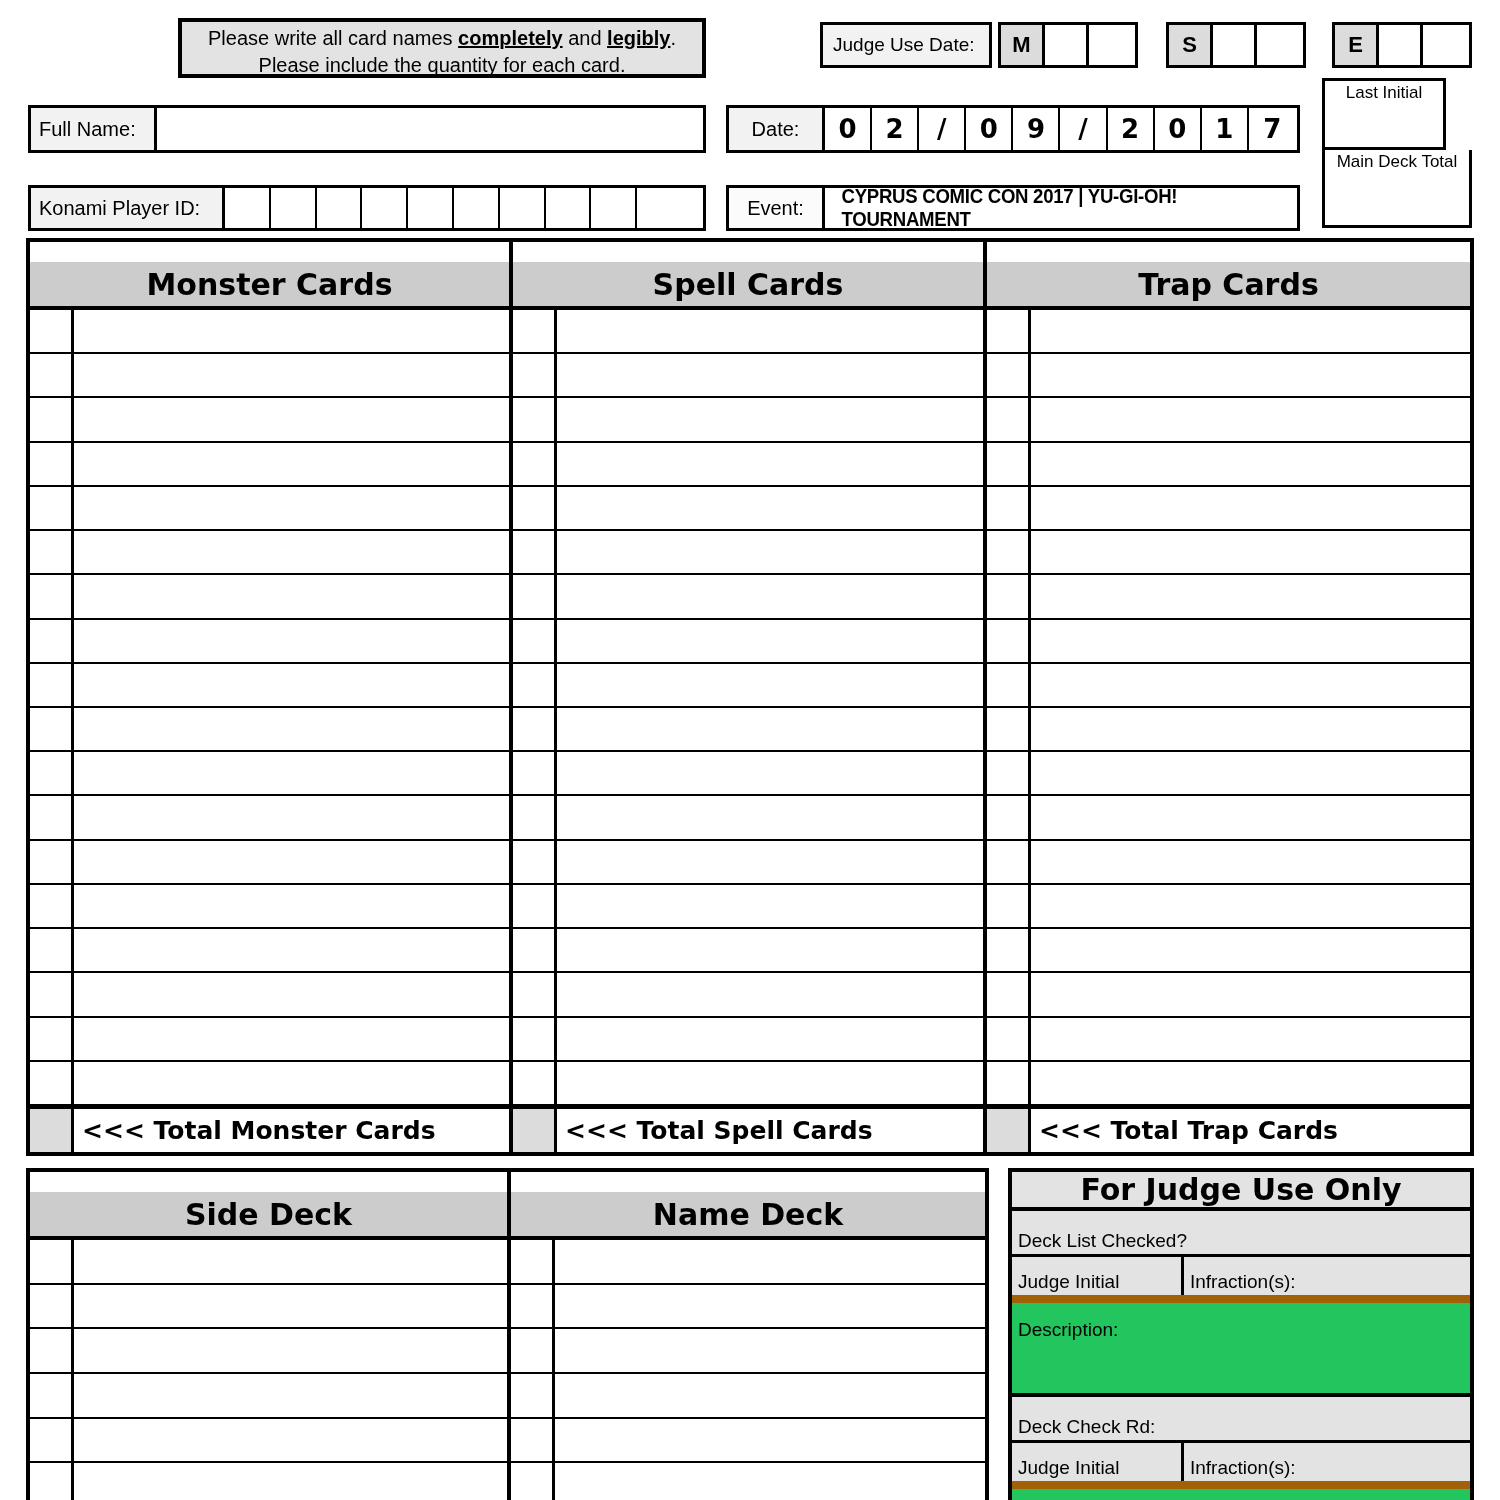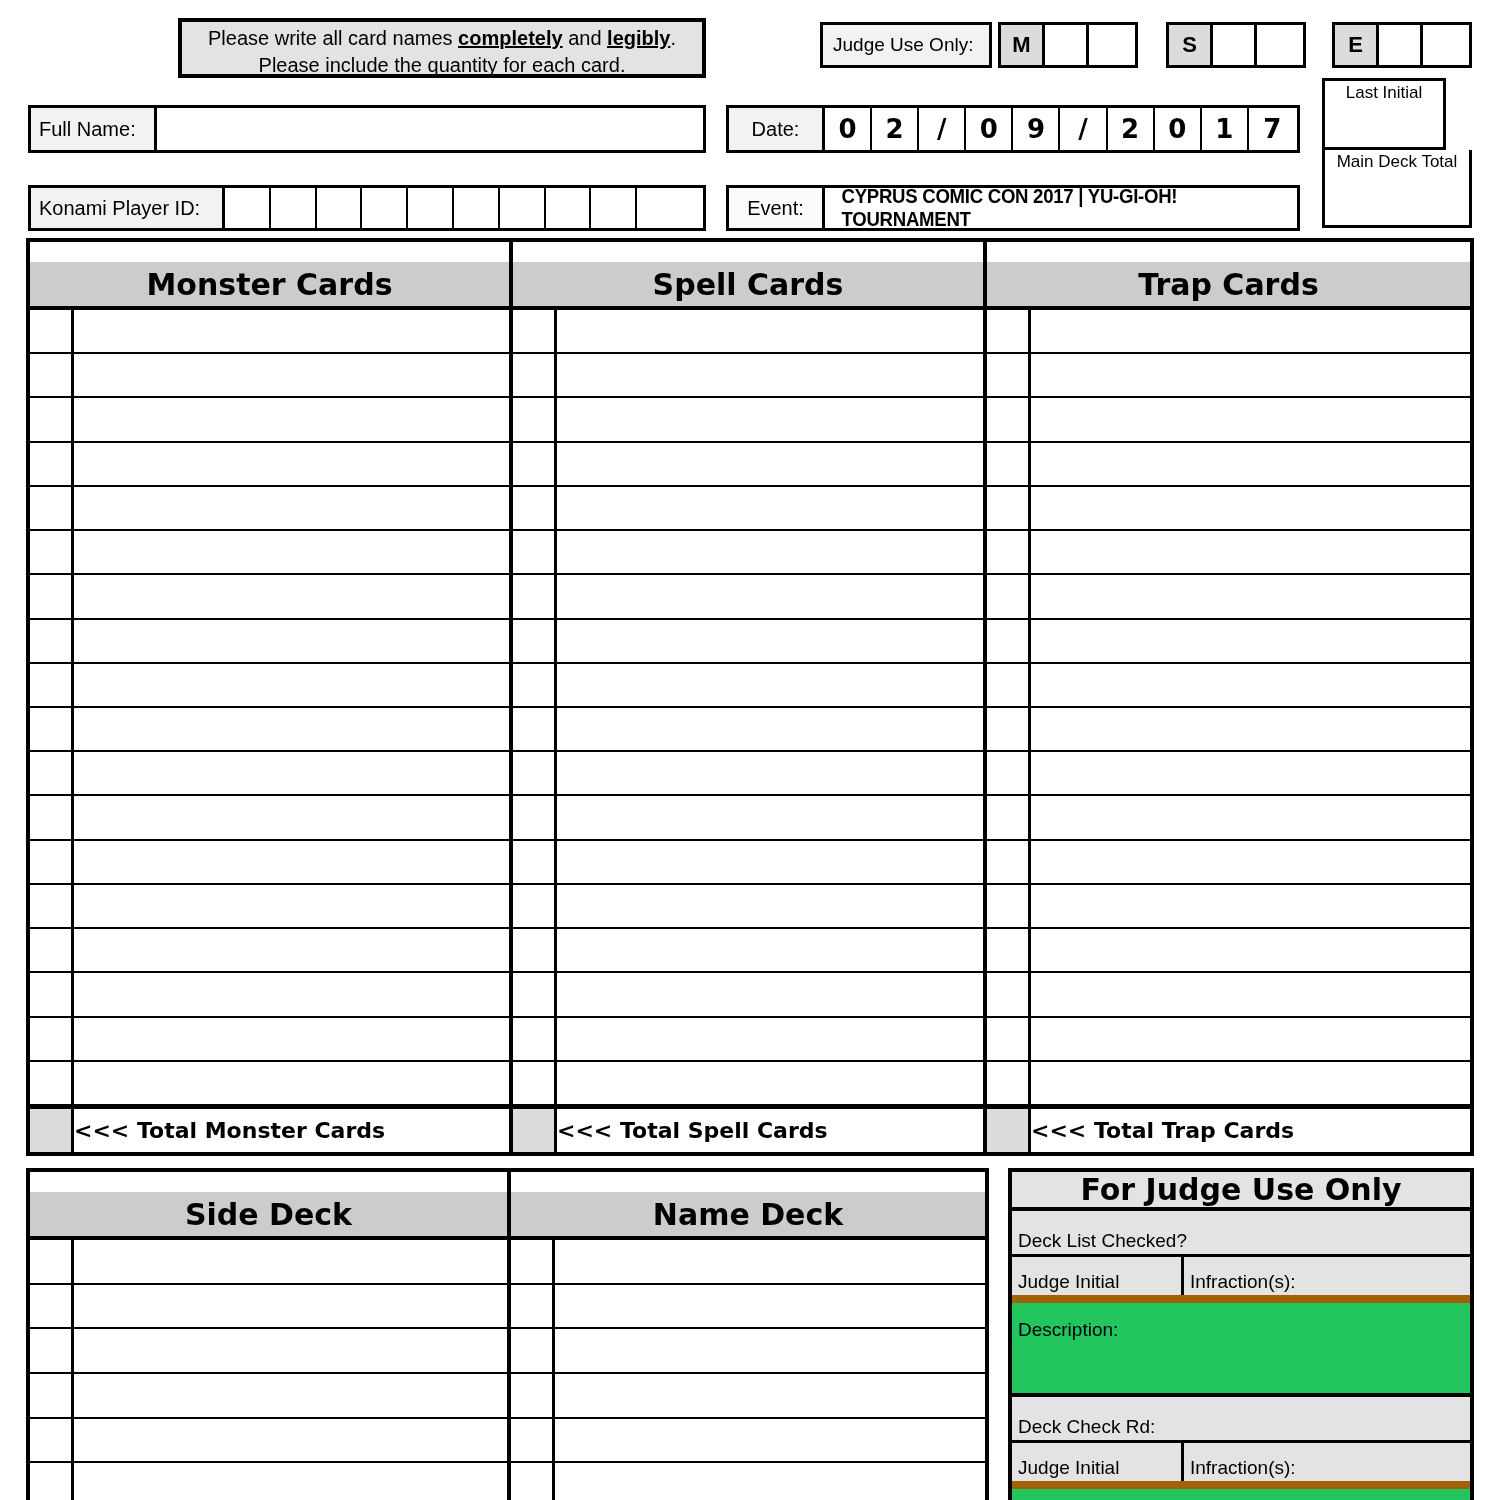--- a/index.html
+++ b/index.html
@@ -263,21 +263,22 @@
   }
   .total-row .qty {
     width: 44px;
     background: #dcdcdc;
     border-right: 3px solid #000;
     box-sizing: border-box;
   }
   .total-row .lbl {
     flex: 1;
     display: flex; align-items: center;
-    font-size: 22px;
+    padding-left: 8px;
+    font-size: 25px;
     font-weight: bold;
     font-family: "DejaVu Sans", sans-serif;
     background: #fff;
     text-align: right;
   }
 
   
   #bottomDecks {
     position: absolute;
     left: 26px; top: 1168px;
@@ -358,21 +359,21 @@
 <body>
 
 <div class="sheet">
 
   <div id="notice">
     <div><span>Please write all card names </span><b>completely</b><span> and </span><b>legibly</b><span>.</span></div>
     <div>Please include the quantity for each card.</div>
   </div>
 
   <div id="judgeStrip">
-    <div class="judge-label-box">Judge Use Only:</div>
+    <div class="judge-label-box">Judge Use Date:</div>
 
     <div class="letter-group" style="left:178px;width:140px;">
       <div class="cell lead">M</div>
       <div class="cell"></div>
       <div class="cell"></div>
     </div>
 
     <div class="letter-group" style="left:346px;width:140px;">
       <div class="cell lead">S</div>
       <div class="cell"></div>

